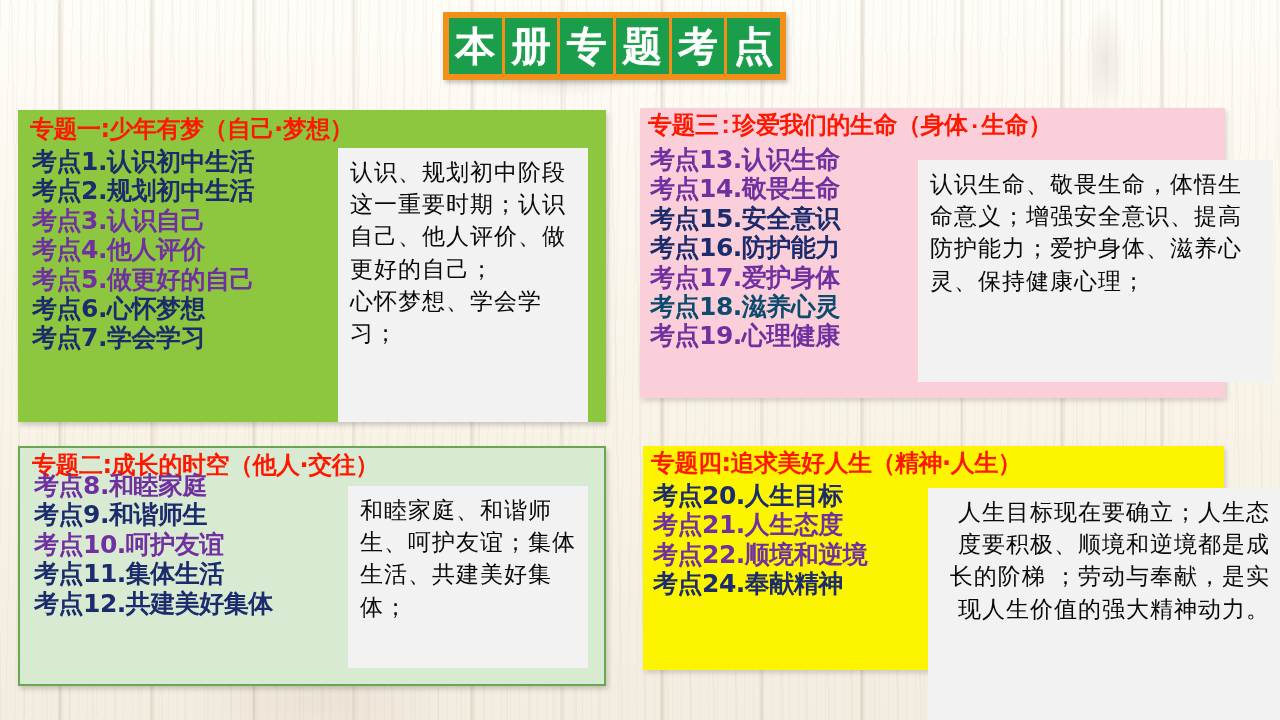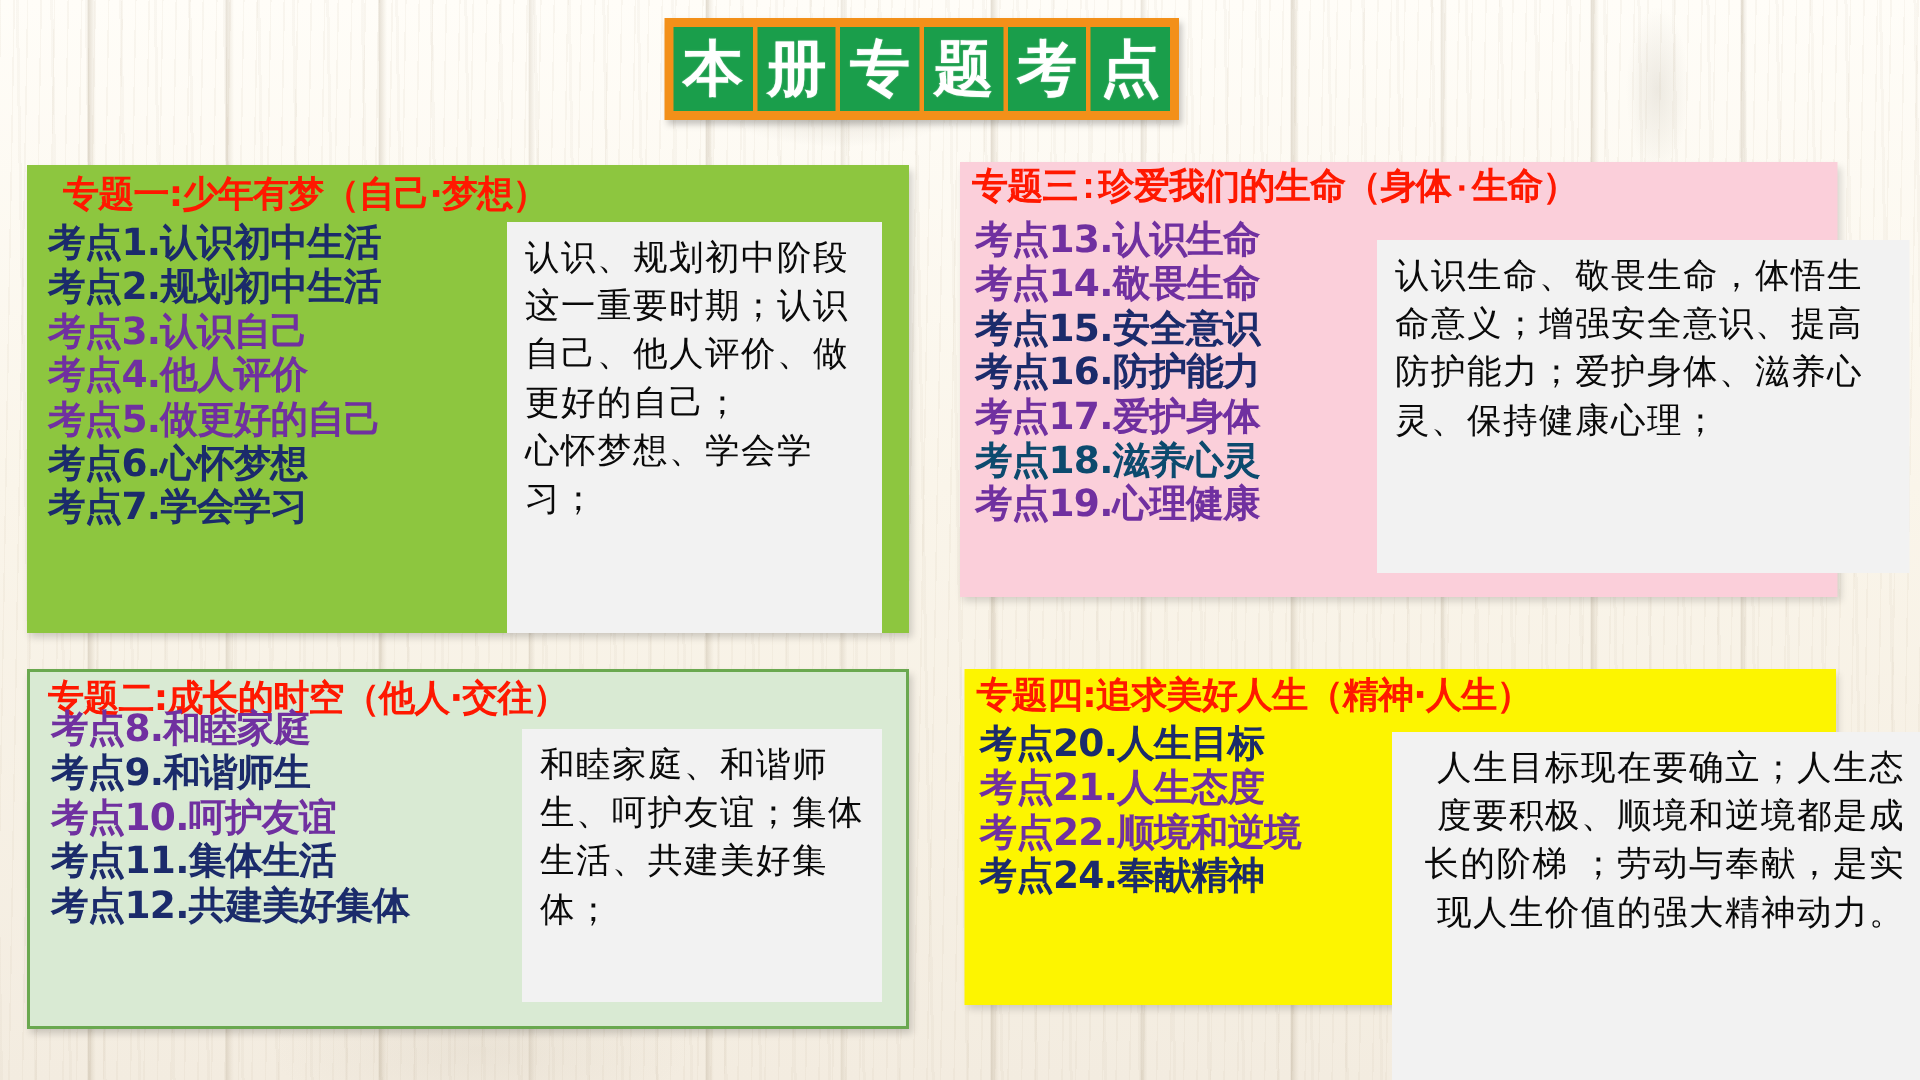--- a/index.html
+++ b/index.html
@@ -106,21 +106,21 @@
     font-family:"DejaVu Serif",serif;
     font-size:23px;
     line-height:1.40;
     letter-spacing:1px;
     padding:8px 10px 6px 12px;
   }
 
   
   #p1{left:18px;top:110px;width:588px;height:312px;background:#8dc63f;
       box-shadow:2px 3px 5px rgba(0,0,0,.18);}
-  #p1 .head{position:absolute;left:24px;top:6px;}
+  #p1 .head{position:absolute;left:12px;top:6px;}
   #p1 .items{position:absolute;left:14px;top:36px;}
   #s1{left:338px;top:148px;width:250px;height:274px;}
 
   
   #p2{left:18px;top:446px;width:588px;height:240px;background:#d9ead3;
       border:2px solid #6aa84f;box-shadow:2px 3px 5px rgba(0,0,0,.18);}
   #p2 .head{position:absolute;left:12px;top:4px;}
   #p2 .items{position:absolute;left:14px;top:22px;}
   #s2{left:348px;top:486px;width:240px;height:182px;}
 

